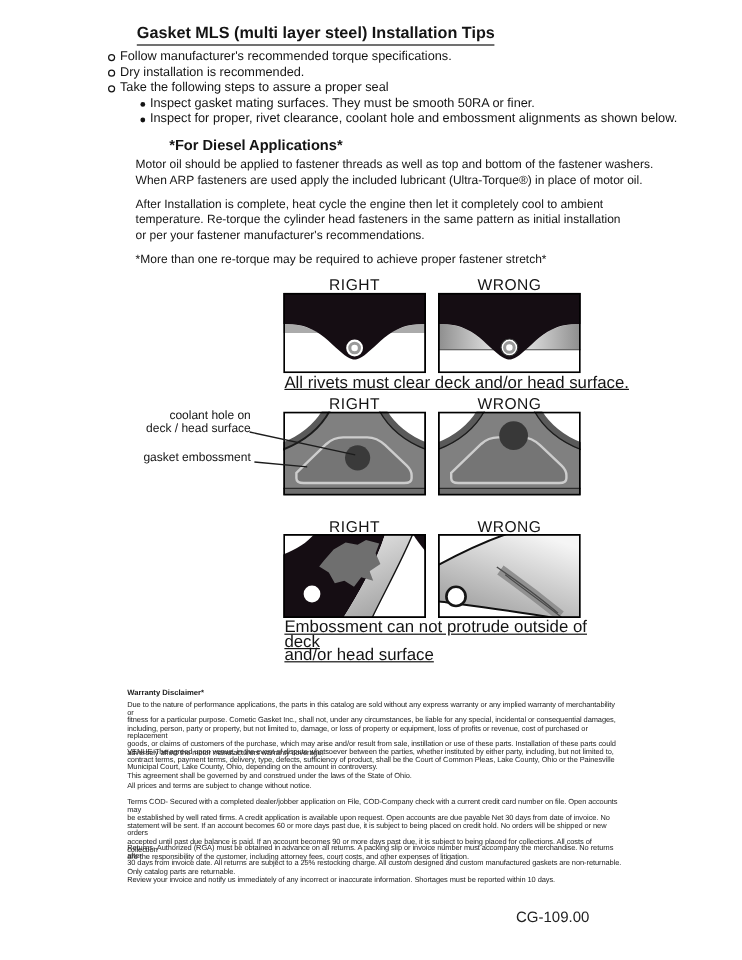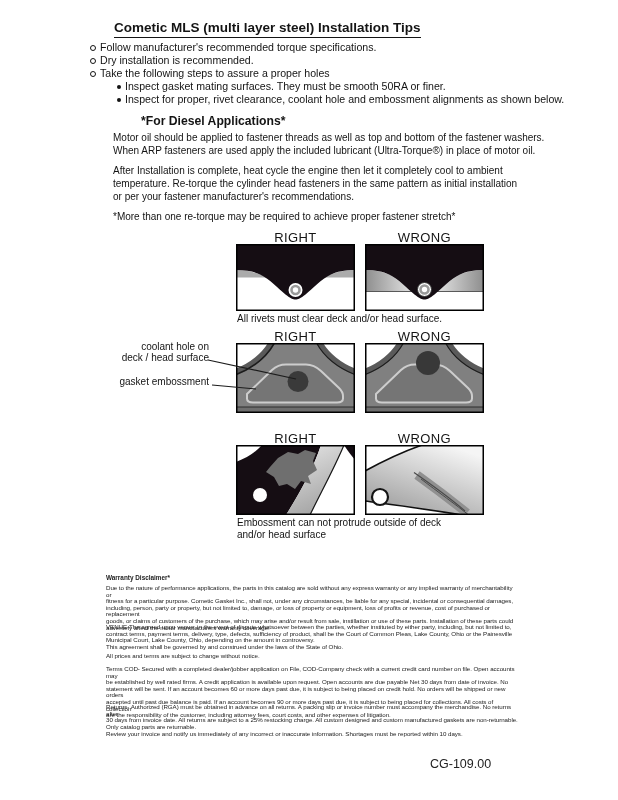--- a/index.html
+++ b/index.html
@@ -11,45 +11,45 @@
          border-bottom:1.6px solid #141414;padding-bottom:2px;}
   .body-text{font-size:10px;line-height:13.2px;}
   .bullet-row{position:absolute;font-size:10.6px;line-height:13px;display:flex;align-items:center;}
   .ring{display:inline-block;width:4px;height:4px;border:1px solid #141414;border-radius:50%;
         margin-right:4px;flex:0 0 auto;}
   .dot{display:inline-block;width:4px;height:4px;background:#141414;border-radius:50%;
         margin-right:4px;flex:0 0 auto;}
   .section-head{font-size:12.2px;font-weight:bold;margin-left:28px;}
   .fig-label{position:absolute;width:119px;text-align:center;font-size:13px;font-weight:500;
              letter-spacing:.4px;}
-  .fig-caption{position:absolute;font-size:10px;line-height:11.6px;}
+  .fig-caption{position:absolute;font-size:14px;line-height:11.6px;text-decoration:underline;}
   .callout{position:absolute;font-size:10px;line-height:11px;text-align:right;}
   .fine{font-size:6.2px;line-height:6.6px;letter-spacing:-0.05px;color:#222;}
   .fine-head{font-size:6.4px;font-weight:bold;color:#222;}
   .pagenum{font-size:12.5px;color:#222;}
   svg{display:block;}
 </style>
 </head>
 <body>
 
 <div id="page">
 
-  <div class="abs title">Cometic MLS (multi layer steel) Installation Tips</div>
+  <div class="abs title">Gasket MLS (multi layer steel) Installation Tips</div>
 
   <div class="bullet-row" style="left:90px;top:41px;">
     <span class="ring"></span>
     <span>Follow manufacturer's recommended torque specifications.</span>
   </div>
   <div class="bullet-row" style="left:90px;top:54px;">
     <span class="ring"></span>
     <span>Dry installation is recommended.</span>
   </div>
   <div class="bullet-row" style="left:90px;top:67px;">
     <span class="ring"></span>
-    <span>Take the following steps to assure a proper holes</span>
+    <span>Take the following steps to assure a proper seal</span>
   </div>
   <div class="bullet-row" style="left:117px;top:80px;">
     <span class="dot"></span>
     <span>Inspect gasket mating surfaces.  They must be smooth 50RA or finer.</span>
   </div>
   <div class="bullet-row" style="left:117px;top:93px;">
     <span class="dot"></span>
     <span>Inspect for proper, rivet clearance, coolant hole and embossment alignments as shown below.</span>
   </div>
 

